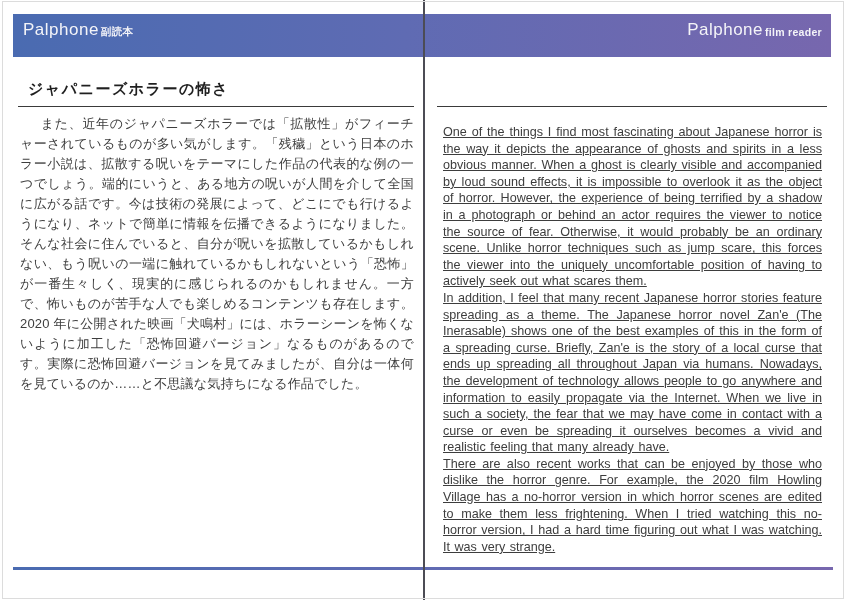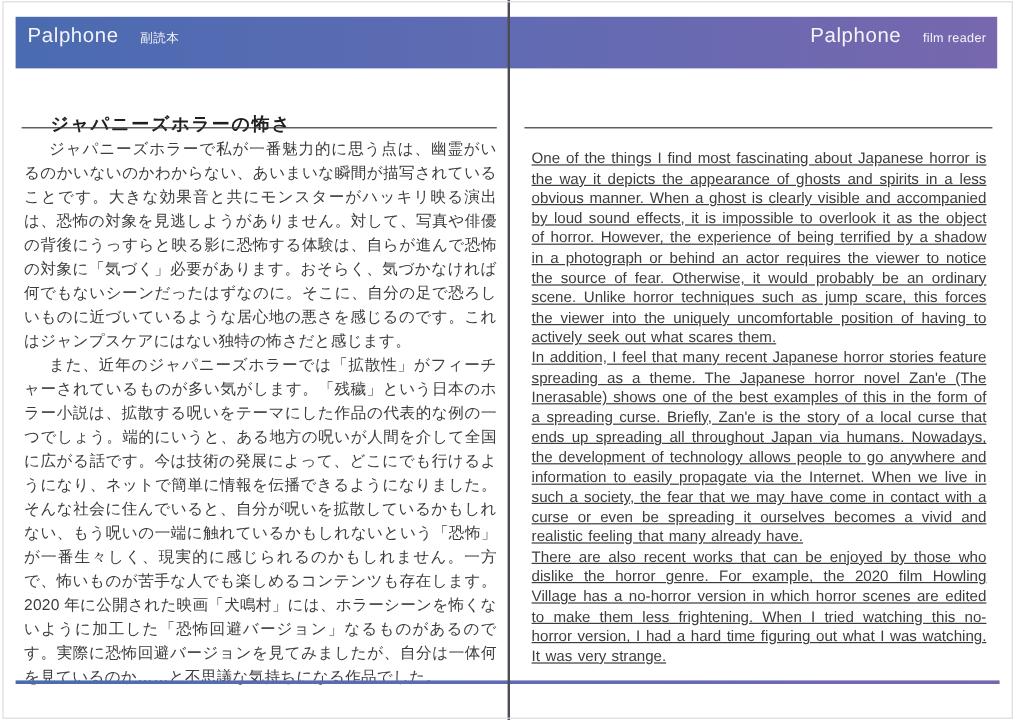--- a/index.html
+++ b/index.html
@@ -17,38 +17,38 @@
   }
   .header-bar{
     position:absolute;left:13px;top:14px;width:818px;height:43px;
     background:linear-gradient(90deg,
       var(--bar-gradient-left,#4a6bb1) 0%,
       var(--bar-gradient-mid,#5f6bb3) 48%,
       var(--bar-gradient-right,#7767ae) 100%);
   }
   .brand{
     position:absolute;top:0;height:31px;
-    display:flex;align-items:center;gap:18px;
+    display:flex;align-items:center;gap:2px;
     color:#f4f4f8;
   }
   .brand-left{left:10px;}
   .brand-right{right:9px;}
   .brand-name{
     font-size:17px;font-weight:500;letter-spacing:.5px;
   }
   .brand-sub{
-    font-size:10.5px;font-weight:400;letter-spacing:.3px;
+    font-size:10.5px;font-weight:700;letter-spacing:.3px;
     position:relative;top:2px;
   }
   .spine{
     position:absolute;left:423px;top:0;width:2px;height:600px;
     background:var(--spine,#4c4c55);
   }
   .page-title{
-    position:absolute;top:80px;margin:14px;
+    position:absolute;top:80px;margin:0;
     color:var(--title,#1f1f1f);
     font-weight:700;
   }
   .title-jp{left:28px;font-size:15px;letter-spacing:1.5px;}
   .title-en{left:452px;font-size:16.5px;letter-spacing:.2px;}
   .title-rule{
     position:absolute;top:106px;height:1px;background:#3a3a3a;
   }
   .rule-left{left:18px;width:396px;}
   .rule-right{left:437px;width:390px;}
@@ -93,21 +93,20 @@
       <span class="brand-sub">film reader</span>
     </div>
   </div>
 
   <h1 class="page-title title-jp">ジャパニーズホラーの怖さ</h1>
   <div class="title-rule rule-left"></div>
 
   <div class="title-rule rule-right"></div>
 
   <div class="body-col body-jp">
-    <p>ジャパニーズホラーで私が一番魅力的に思う点は、幽霊がいるのかいないのかわからない、あいまいな瞬間が描写されていることです。大きな効果音と共にモンスターがハッキリ映る演出は、恐怖の対象を見逃しようがありません。対して、写真や俳優の背後にうっすらと映る影に恐怖する体験は、自らが進んで恐怖の対象に「気づく」必要があります。おそらく、気づかなければ何でもないシーンだったはずなのに。そこに、自分の足で恐ろしいものに近づいているような居心地の悪さを感じるのです。これはジャンプスケアにはない独特の怖さだと感じます。</p>
     <p>また、近年のジャパニーズホラーでは「拡散性」がフィーチャーされているものが多い気がします。「残穢」という日本のホラー小説は、拡散する呪いをテーマにした作品の代表的な例の一つでしょう。端的にいうと、ある地方の呪いが人間を介して全国に広がる話です。今は技術の発展によって、どこにでも行けるようになり、ネットで簡単に情報を伝播できるようになりました。そんな社会に住んでいると、自分が呪いを拡散しているかもしれない、もう呪いの一端に触れているかもしれないという「恐怖」が一番生々しく、現実的に感じられるのかもしれません。一方で、怖いものが苦手な人でも楽しめるコンテンツも存在します。2020 年に公開された映画「犬鳴村」には、ホラーシーンを怖くないように加工した「恐怖回避バージョン」なるものがあるのです。実際に恐怖回避バージョンを見てみましたが、自分は一体何を見ているのか……と不思議な気持ちになる作品でした。</p>
   </div>
 
   <div class="body-col body-en">
     <p>One of the things I find most fascinating about Japanese horror is the way it depicts the appearance of ghosts and spirits in a less obvious manner. When a ghost is clearly visible and accompanied by loud sound effects, it is impossible to overlook it as the object of horror. However, the experience of being terrified by a shadow in a photograph or behind an actor requires the viewer to notice the source of fear. Otherwise, it would probably be an ordinary scene. Unlike horror techniques such as jump scare, this forces the viewer into the uniquely uncomfortable position of having to actively seek out what scares them.</p>
     <p>In addition, I feel that many recent Japanese horror stories feature spreading as a theme. The Japanese horror novel Zan'e (The Inerasable) shows one of the best examples of this in the form of a spreading curse. Briefly, Zan'e is the story of a local curse that ends up spreading all throughout Japan via humans. Nowadays, the development of technology allows people to go anywhere and information to easily propagate via the Internet. When we live in such a society, the fear that we may have come in contact with a curse or even be spreading it ourselves becomes a vivid and realistic feeling that many already have.</p>
     <p>There are also recent works that can be enjoyed by those who dislike the horror genre. For example, the 2020 film Howling Village has a no-horror version in which horror scenes are edited to make them less frightening. When I tried watching this no-horror version, I had a hard time figuring out what I was watching. It was very strange.</p>
   </div>
 
   <div class="footer-rule"></div>

